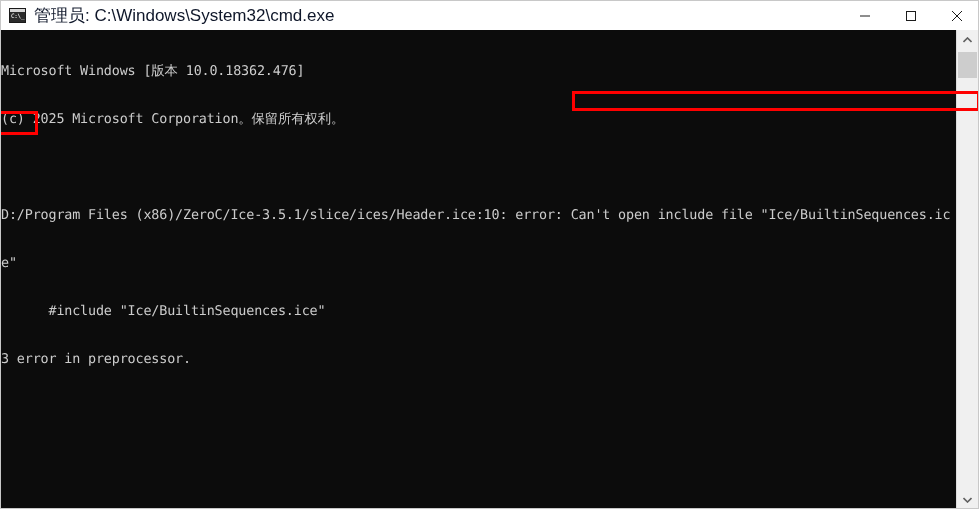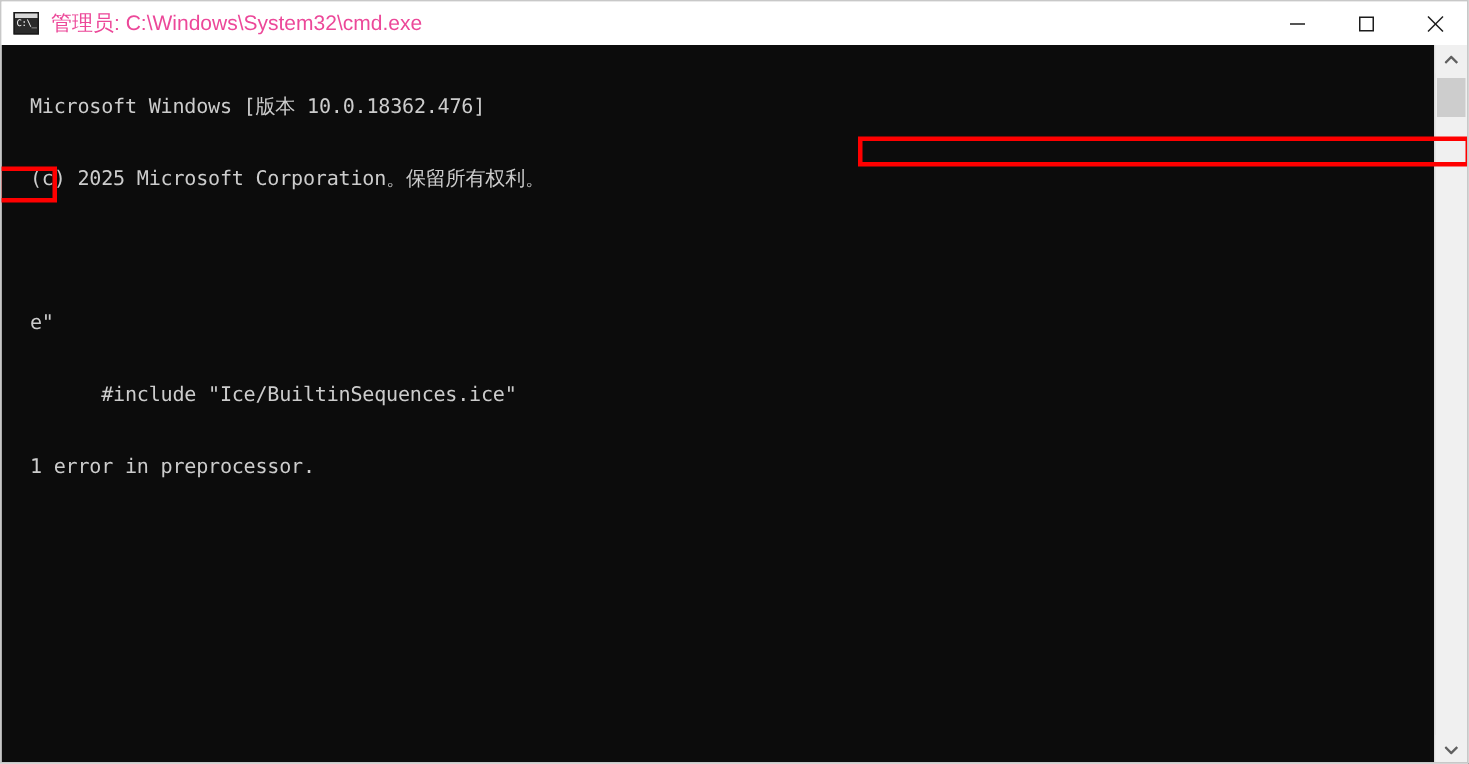--- a/index.html
+++ b/index.html
@@ -59,22 +59,22 @@
   #app-icon .txt {
     position: absolute;
     left: 2px; top: 4px;
     font-family: "DejaVu Sans Mono", monospace;
     font-size: 6px;
     line-height: 8px;
     color: #ffffff;
     letter-spacing: -0.3px;
   }
   #title-text {
-    font-size: 14px;
-    color: #ec4899;
+    font-size: 17px;
+    color: #0f172a;
     white-space: nowrap;
     line-height: 29px;
     flex: 1 1 auto;
     overflow: hidden;
   }
   .winbtn {
     width: 46px;
     height: 29px;
     flex: 0 0 auto;
     display: flex;
@@ -105,21 +105,20 @@
     font-size: 13.4px;
     line-height: 16px;
     color: #cccccc;
     white-space: pre;
     letter-spacing: -0.15px;
     text-rendering: geometricPrecision;
   }
   #console-text .line {
     height: 16px;
     white-space: pre;
-    padding-left: 19px;
   }
 
   
   #scrollbar {
     position: absolute;
     right: 0;
     top: 29px;
     width: 22px;
     height: 479px;
     background: #f0f0f0;
@@ -200,23 +199,24 @@
         <line x1="11" y1="1" x2="1" y2="11" stroke="#1c1c1c" stroke-width="1"></line>
       </svg>
     </div>
   </div>
 
   <div id="console">
     <div id="console-text">
       <div class="line">Microsoft Windows [版本 10.0.18362.476]</div>
       <div class="line">(c) 2025 Microsoft Corporation。保留所有权利。</div>
       <div class="line"></div>
+      <div class="line">D:/Program Files (x86)/ZeroC/Ice-3.5.1/slice/ices/Header.ice:10: error: Can't open include file "Ice/BuiltinSequences.ic</div>
       <div class="line">e"</div>
       <div class="line">      #include "Ice/BuiltinSequences.ice"</div>
-      <div class="line">1 error in preprocessor.</div>
+      <div class="line">3 error in preprocessor.</div>
       <div class="line"></div>
       
     </div>
   </div>
 
   <div id="scrollbar">
     <div id="scroll-up">
       <svg width="9" height="6" viewBox="0 0 9 6">
         <path d="M0.5 5 L4.5 1 L8.5 5" fill="none" stroke="#606060" stroke-width="1.6"></path>
       </svg>

